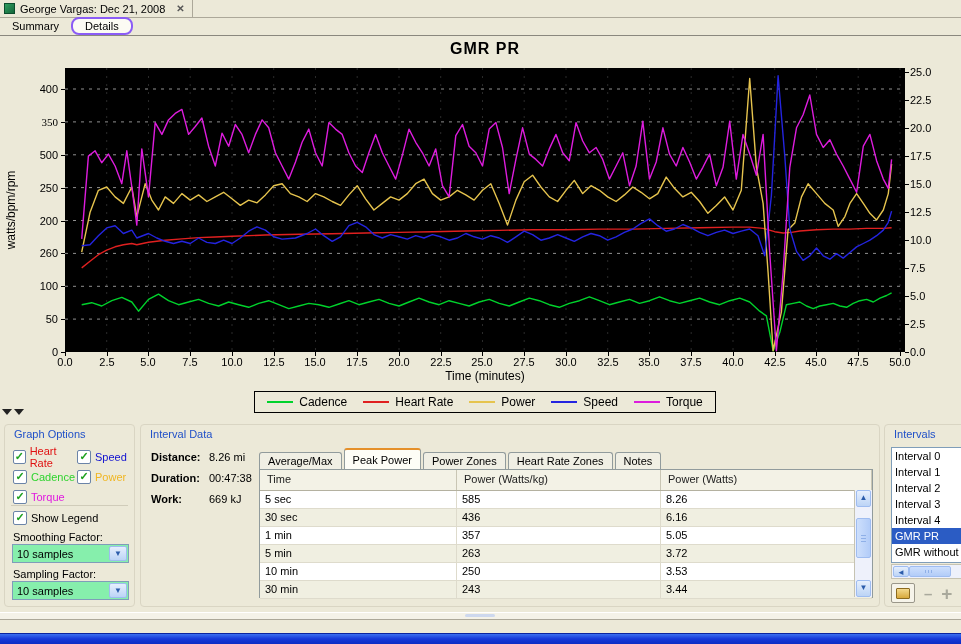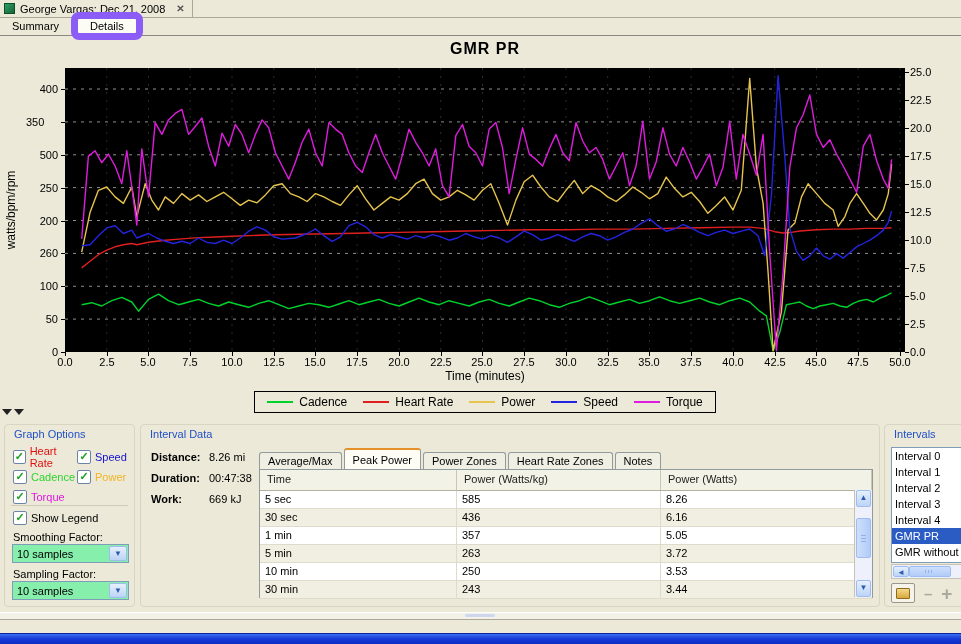--- a/index.html
+++ b/index.html
@@ -10,21 +10,21 @@
   .tabbar{position:absolute;left:0;top:0;width:961px;height:17px;border-bottom:1px solid #aca899;}
   .doc-tab{position:absolute;left:0;top:0;height:17px;display:flex;align-items:center;gap:5px;
            padding:0 7px 0 4px;border-right:1px solid #aca899;background:#ece9d8;font-size:11px;}
   .tab-icon{width:9px;height:9px;background:linear-gradient(135deg,#2f9e5f,#14663a);border:1px solid #0c4d2d;}
   .tab-close{color:#555;font-weight:bold;font-size:10px;margin-left:6px;cursor:default;}
 
   
   .subtabs{position:absolute;left:0;top:17px;width:961px;height:19px;border-bottom:1px solid #8a887e;
            display:flex;align-items:center;gap:12px;padding-left:12px;box-sizing:border-box;}
   .summary-lbl{color:#000;}
-  .details-btn{background:#fcfbf4;border:7px solid #8b5cf6;border-radius:8px;padding:1px 12px;
+  .details-btn{background:#fcfbf4;border:2px solid #8b5cf6;border-radius:8px;padding:1px 12px;
                font-size:11px;font-family:"Liberation Sans",sans-serif;}
 
   
   .chart-title{position:absolute;left:65px;top:40px;width:840px;text-align:center;
                font-size:16px;font-weight:bold;letter-spacing:1px;}
   .plot{position:absolute;left:65px;top:68px;width:840px;height:284px;background:#000;}
   .ylab-wrap{position:absolute;left:2px;top:68px;width:18px;height:284px;display:flex;align-items:center;justify-content:center;}
   .ylab-wrap span{transform:rotate(-90deg);white-space:nowrap;font-size:12px;}
   .xlab{position:absolute;left:65px;top:369px;width:840px;text-align:center;font-size:12px;}
   .tick-lbl{position:absolute;font-size:11px;color:#000;}
@@ -170,21 +170,21 @@
       <span class="tick-lbl" style="left:26px;top:280px;width:32px;text-align:right;">100</span>
       <span class="tick-mark" style="left:61px;top:286px;width:4px;height:1px;"></span>
       <span class="tick-lbl" style="left:26px;top:247px;width:32px;text-align:right;">260</span>
       <span class="tick-mark" style="left:61px;top:253px;width:4px;height:1px;"></span>
       <span class="tick-lbl" style="left:26px;top:215px;width:32px;text-align:right;">200</span>
       <span class="tick-mark" style="left:61px;top:221px;width:4px;height:1px;"></span>
       <span class="tick-lbl" style="left:26px;top:182px;width:32px;text-align:right;">250</span>
       <span class="tick-mark" style="left:61px;top:188px;width:4px;height:1px;"></span>
       <span class="tick-lbl" style="left:26px;top:149px;width:32px;text-align:right;">500</span>
       <span class="tick-mark" style="left:61px;top:155px;width:4px;height:1px;"></span>
-      <span class="tick-lbl" style="left:26px;top:116px;width:32px;text-align:left;">350</span>
+      <span class="tick-lbl" style="left:26px;top:116px;width:32px;text-align:right;font-family:Liberation Serif, serif;">350</span>
       <span class="tick-mark" style="left:61px;top:122px;width:4px;height:1px;"></span>
       <span class="tick-lbl" style="left:26px;top:83px;width:32px;text-align:right;">400</span>
       <span class="tick-mark" style="left:61px;top:89px;width:4px;height:1px;"></span>
       <span class="tick-lbl" style="left:910px;top:346px;width:34px;">0.0</span>
       <span class="tick-mark" style="left:905px;top:352px;width:4px;height:1px;"></span>
       <span class="tick-lbl" style="left:910px;top:318px;width:34px;">2.5</span>
       <span class="tick-mark" style="left:905px;top:324px;width:4px;height:1px;"></span>
       <span class="tick-lbl" style="left:910px;top:290px;width:34px;">5.0</span>
       <span class="tick-mark" style="left:905px;top:296px;width:4px;height:1px;"></span>
       <span class="tick-lbl" style="left:910px;top:262px;width:34px;">7.5</span>

